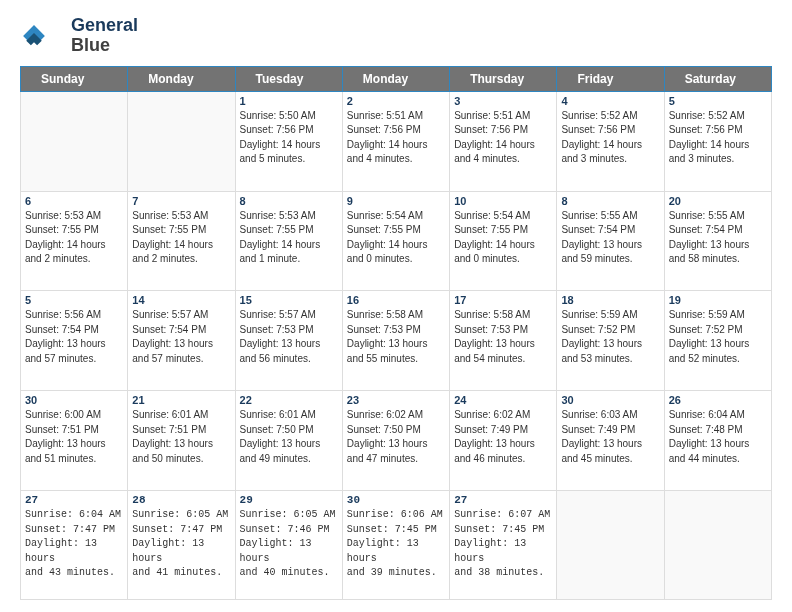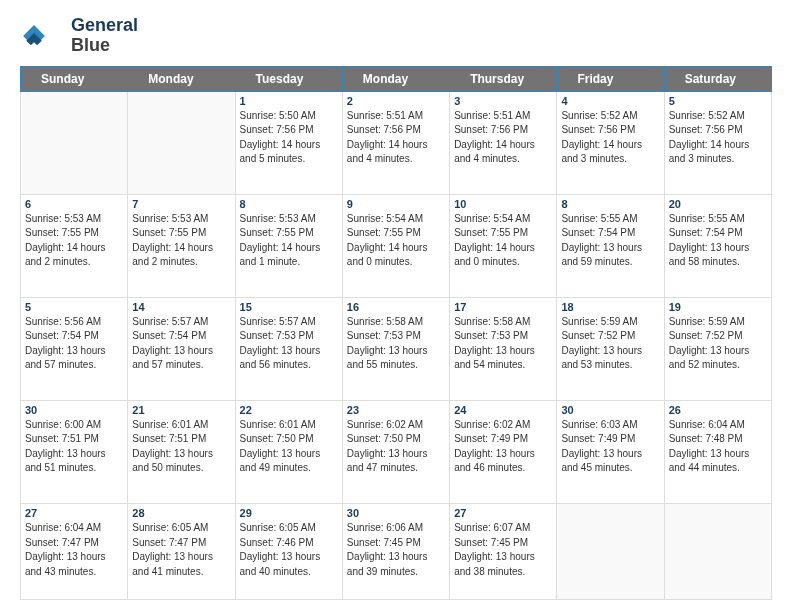--- a/index.html
+++ b/index.html
@@ -89,20 +89,21 @@
     .day-info {
       font-size: 10px;
       line-height: 1.45;
       color: #333;
     }
     .week-row td {
       height: 86px;
     }
     .last-row td {
       height: 80px;
+      font-family: Liberation Mono, monospace;
     }
   </style>
 </head>
 <body>
 
 <div class="page">
   <div class="header">
     <div class="logo">
       <svg class="logo-icon" viewBox="0 0 36 36">
         <path d="M18 4 L32 18 L26 24 L18 16 L10 24 L4 18 Z" fill="#2e86c1"></path>

